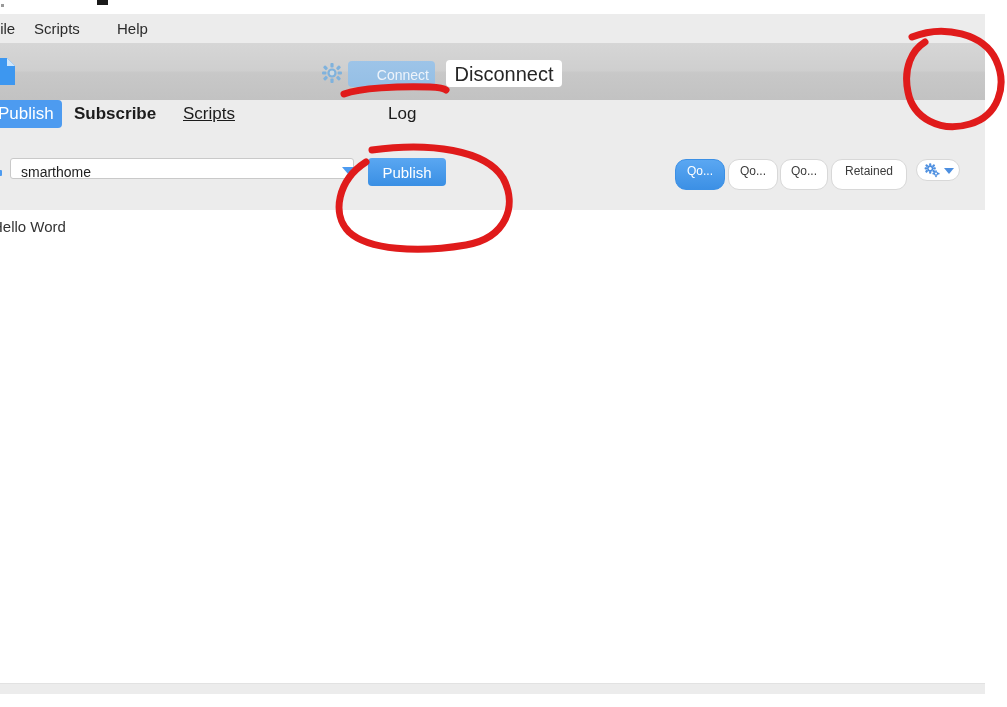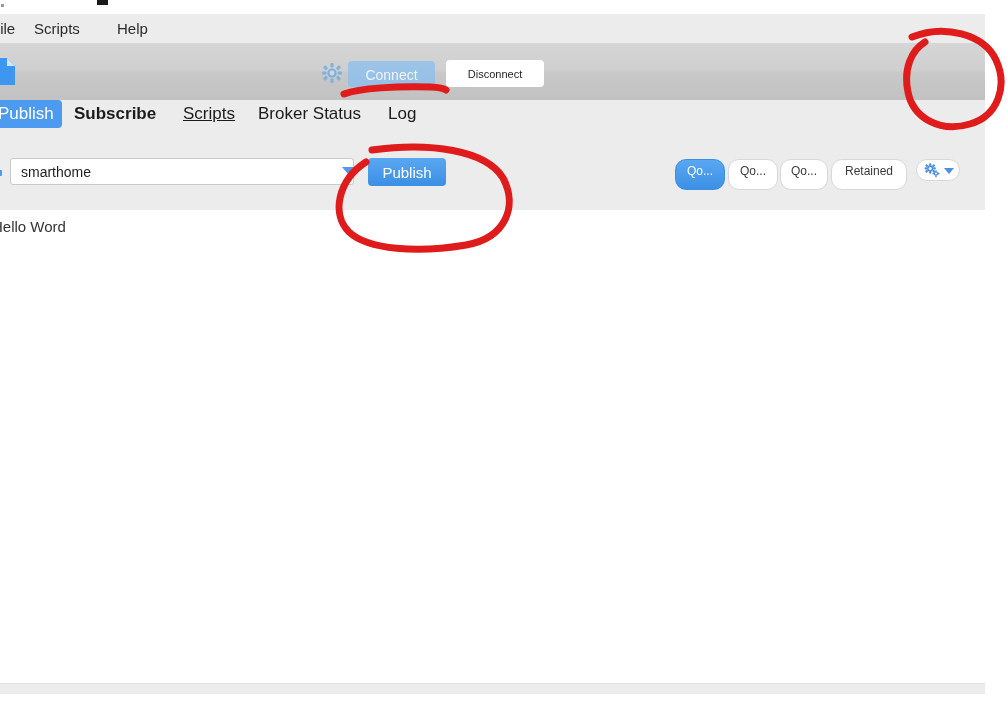--- a/index.html
+++ b/index.html
@@ -116,36 +116,36 @@
   #connect-btn {
     position: absolute;
     left: 358px;
     top: 18px;
     width: 87px;
     height: 26px;
     border-radius: 4px;
     background: linear-gradient(180deg,#9dc4e8 0%, #95bfe5 100%);
     color: #eef4fb;
     font-size: 14px;
-    text-align: center;
+    text-align: right;
     line-height: 26px;
     border: none;
     cursor: default;
   }
   
   #disconnect-btn {
     position: absolute;
     left: 456px;
     top: 17px;
-    width: 98px;
+    width: 116px;
     height: 27px;
     border-radius: 4px;
     background: #ffffff;
     color: #262626;
-    font-size: 11px;
+    font-size: 20px;
     text-align: center;
     line-height: 27px;
     border: none;
     cursor: pointer;
   }
 
   
   #lock-icon {
     position: absolute;
     left: 930px;
@@ -196,21 +196,21 @@
     left: 0; top: 120px;
     width: 995px;
     height: 76px;
     background: #ececec;
   }
   #topic-field {
     position: absolute;
     left: 20px;
     top: 24px;
     width: 344px;
-    height: 27px;
+    height: 21px;
     background: #ffffff;
     border: 1px solid #c9c9c9;
     border-radius: 3px;
     box-sizing: border-box;
   }
   #topic-field .topic-text {
     position: absolute;
     left: 10px;
     top: 4px;
     font-size: 14px;
@@ -453,21 +453,20 @@
           <rect x="1.5" y="9" width="12.5" height="9.5" rx="1.1" fill="#1d1d1d"></rect>
         </svg>
       </div>
       <div id="status-light"></div>
     </div>
 
     <div id="tabbar">
       <div class="tab active" style="left:0px;">Publish</div>
       <div class="tab" style="left:76px;font-weight:bold;">Subscribe</div>
       <div class="tab" style="left:185px;text-decoration:underline;">Scripts</div>
-      <div class="tab" style="left:260px;">Broker Status</div>
       <div class="tab" style="left:390px;">Log</div>
     </div>
 
     <div id="publish-row">
       <div id="row-marker"></div>
 
       <div id="topic-field">
         <div class="topic-text">smarthome</div>
       </div>
       <div id="topic-arrow"></div>

